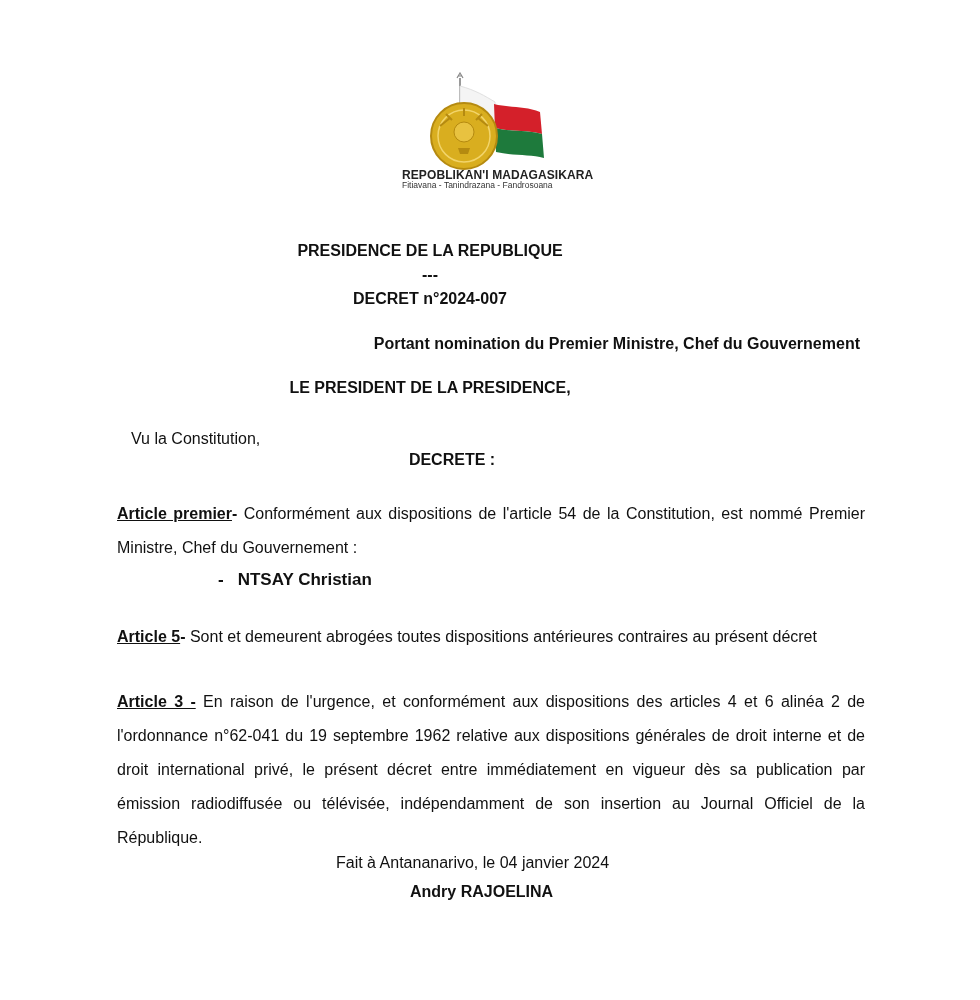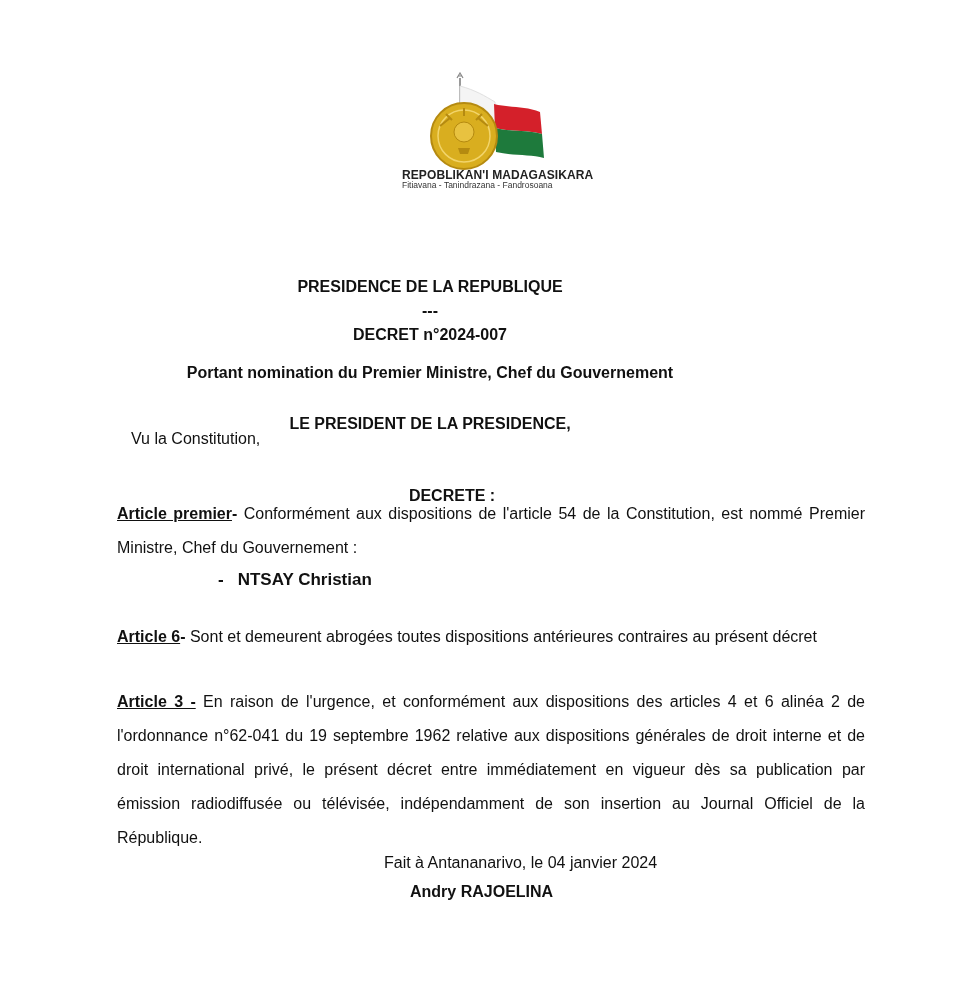--- a/index.html
+++ b/index.html
@@ -1,19 +1,19 @@
 <!DOCTYPE html>
 <html><head>
 <meta charset="utf-8">
 <style>
   html, body { margin:0; padding:0; background:#ffffff; }
   body { width:980px; height:1000px; position:relative; overflow:hidden;
          font-family:"Liberation Sans", sans-serif; color:#111; }
   .abs { position:absolute; }
-  .center { left:0; width:860px; text-align:center;margin-top:36px; }
+  .center { left:0; width:860px; text-align:center; }
   .bold { font-weight:bold; }
   .logo { left:400px; top:72px; width:190px; height:120px; }
   .caption1 { left:402px; top:168px; font-size:12px; font-weight:bold; color:#222; letter-spacing:0.1px; white-space:nowrap; }
   .caption2 { left:402px; top:180px; font-size:8.5px; color:#333; white-space:nowrap; }
   .h { font-size:16px; font-weight:bold; }
   .body-text { font-size:16px; line-height:25px; }
   .para { left:117px; width:748px; font-size:16px; line-height:34px; text-align:justify; }
   .u { text-decoration:underline; font-weight:bold; }
 </style>
 </head>
@@ -37,36 +37,36 @@
     <path d="M58 76 L70 76 L68 82 L60 82 Z" fill="#b58a10"></path>
     <path d="M40 54 L50 46 M88 54 L78 46 M64 36 L64 44 M46 42 L52 48 M82 42 L76 48" stroke="#b58a10" stroke-width="2"></path>
   </svg>
 </div>
 <div class="abs caption1">REPOBLIKAN'I MADAGASIKARA</div>
 <div class="abs caption2">Fitiavana - Tanindrazana - Fandrosoana</div>
 
 <div class="abs center h" style="top:242px;">PRESIDENCE DE LA REPUBLIQUE</div>
 <div class="abs center h" style="top:266px;">---</div>
 <div class="abs center h" style="top:290px;">DECRET n°2024-007</div>
-<div class="abs center h" style="top:328px;">Portant nomination du Premier Ministre, Chef du Gouvernement</div>
+<div class="abs center h" style="top:335px;text-align:right;">Portant nomination du Premier Ministre, Chef du Gouvernement</div>
 <div class="abs center h" style="top:379px;">LE PRESIDENT DE LA PRESIDENCE,</div>
 
 <div class="abs body-text" style="left:131px; top:426px;">Vu la Constitution,</div>
 <div class="abs center h" style="top:451px;padding-left:22px;">DECRETE :</div>
 
 <div class="abs para" style="top:497px;">
   <span class="u">Article premier</span><span class="bold">-</span><span> Conformément aux dispositions de l'article 54 de la Constitution, est nommé Premier Ministre, Chef du Gouvernement :</span>
 </div>
 
 <div class="abs" style="left:218px; top:570px; font-size:17px; font-weight:bold;">
   <span style="margin-right:14px;">-</span><span>NTSAY Christian</span>
 </div>
 
 <div class="abs para" style="top:620px;">
-  <span class="u">Article 6</span><span class="bold">-</span><span> Sont et demeurent abrogées toutes dispositions antérieures contraires au présent décret</span>
+  <span class="u">Article 5</span><span class="bold">-</span><span> Sont et demeurent abrogées toutes dispositions antérieures contraires au présent décret</span>
 </div>
 
 <div class="abs para" style="top:685px;">
   <span class="u">Article 3 -</span><span></span><span> En raison de l'urgence, et conformément aux dispositions des articles 4 et 6 alinéa 2 de l'ordonnance n°62-041 du 19 septembre 1962 relative aux dispositions générales de droit interne et de droit international privé, le présent décret entre immédiatement en vigueur dès sa publication par émission radiodiffusée ou télévisée, indépendamment de son insertion au Journal Officiel de la République.</span>
 </div>
 
-<div class="abs body-text" style="left:336px; top:850px;margin-left:48px;">Fait à Antananarivo, le 04 janvier 2024</div>
+<div class="abs body-text" style="left:336px; top:850px;">Fait à Antananarivo, le 04 janvier 2024</div>
 <div class="abs h" style="left:410px; top:883px;">Andry RAJOELINA</div>
 
 </body></html>

